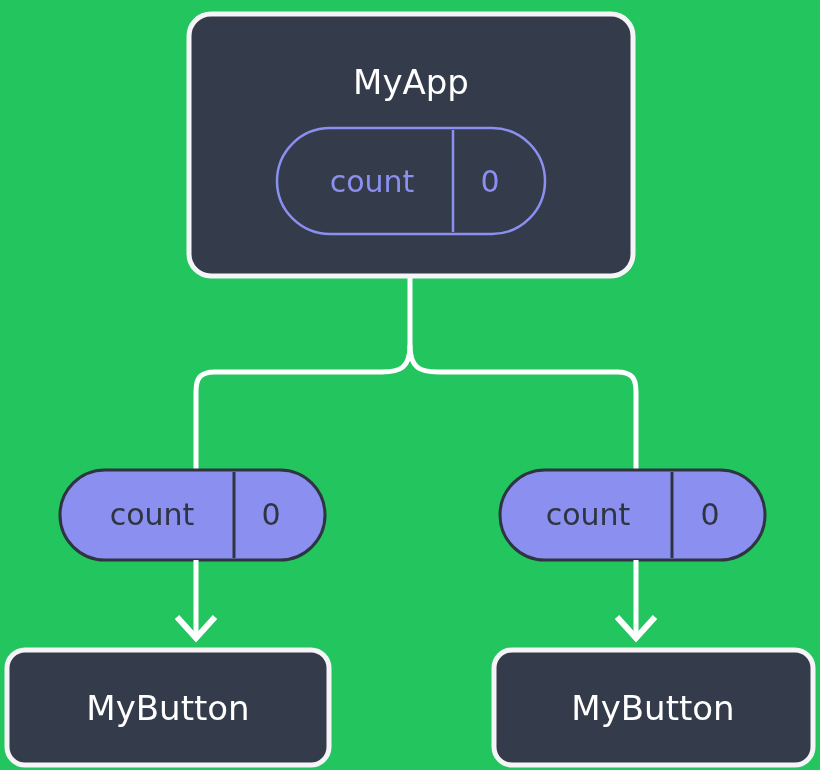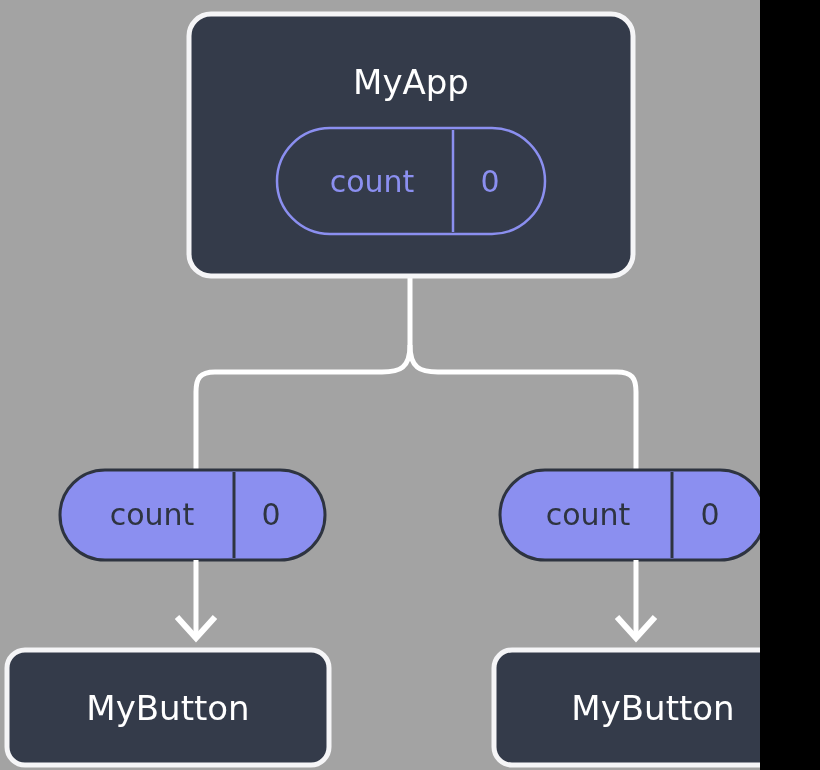--- a/index.html
+++ b/index.html
@@ -2,23 +2,23 @@
 <html><head>
 <meta charset="utf-8">
 <style>
   html, body {
     margin: 0;
     padding: 0;
     background: #000000;
   }
   #stage {
     position: relative;
-    width: 760px;
+    width: 820px;
     height: 770px;
-    background: #a3a3a3;
+    background: #22c55e;
     overflow: hidden;
     font-family: "DejaVu Sans", "Liberation Sans", sans-serif;
   }
   svg#diagram {
     position: absolute;
     inset: 0;
     width: 820px;
     height: 770px;
     display: block;
   }

